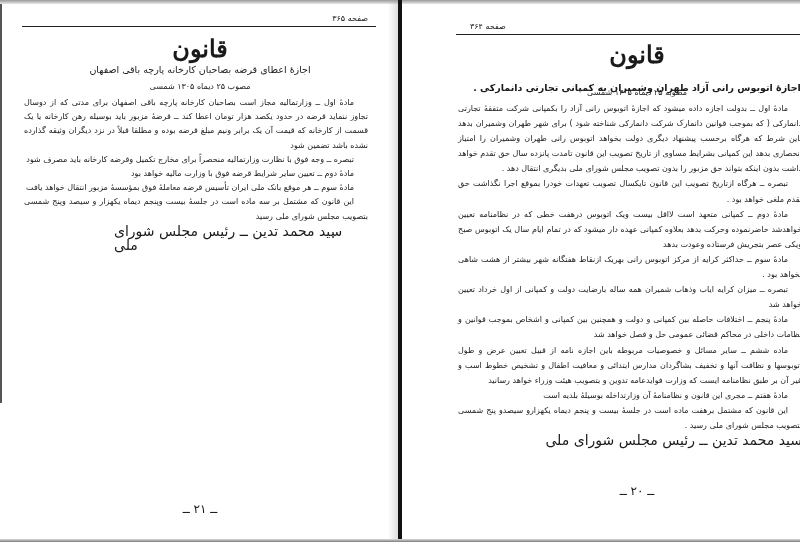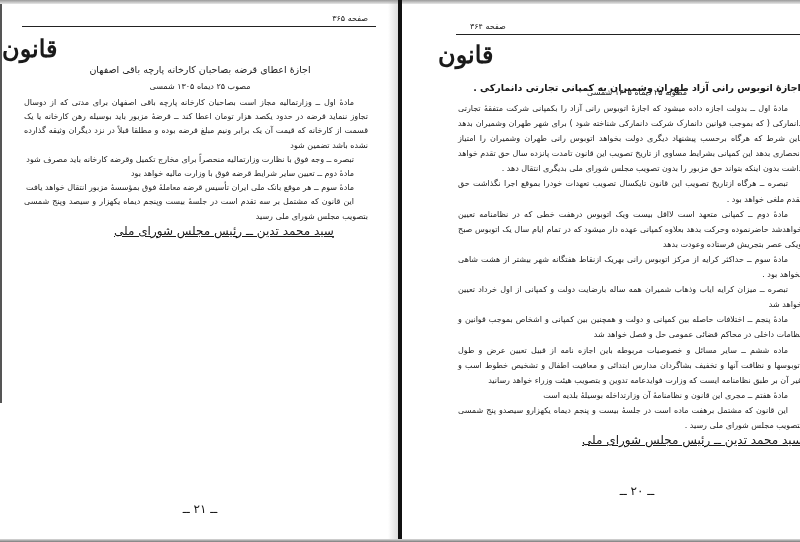--- a/index.html
+++ b/index.html
@@ -21,39 +21,39 @@
       background: linear-gradient(to right, rgba(255,255,255,0), rgba(160,160,160,0.35)); }
 
     .header-line { position: absolute; height: 1px; background: #222; }
     .page.left .header-line { left: 20px; right: 22px; top: 22px; }
     .page.right .header-line { left: 18px; right: 32px; top: 30px; }
 
     .page-label { position: absolute; font-size: 8px; direction: rtl; font-family: "DejaVu Sans", sans-serif; }
     .page.left .page-label { right: 30px; top: 10px; }
     .page.right .page-label { left: 32px; top: 18px; }
 
-    .title { position: absolute; left: 0; right: 0; text-align: left; font-size: 24px; font-weight: bold; direction: rtl; font-family: "DejaVu Serif", serif; }
+    .title { position: absolute; left: 0; right: 0; text-align: center; font-size: 24px; font-weight: bold; direction: rtl; font-family: "DejaVu Serif", serif; }
     .page.left .title { top: 30px; }
     .page.right .title { top: 36px; }
 
     .subtitle { position: absolute; left: 0; right: 0; text-align: center; font-size: 9.5px; direction: rtl; font-family: "DejaVu Sans", sans-serif; }
     .page.left .subtitle { top: 60px; }
     .page.right .subtitle { top: 78px; font-weight: bold; }
 
     .approved { position: absolute; left: 0; right: 0; text-align: center; font-size: 8px; direction: rtl; font-family: "DejaVu Sans", sans-serif; }
     .page.left .approved { top: 78px; }
     .page.right .approved { top: 84px; text-align: center; }
 
     .body-text { position: absolute; direction: rtl; text-align: justify; font-size: 8px; line-height: 14.2px; font-family: "DejaVu Sans", sans-serif; }
     .page.left .body-text { left: 22px; right: 30px; top: 92px; }
     .page.right .body-text { left: 20px; right: 34px; top: 97px; line-height: 15.1px; }
 
     .para { margin: 0; }
     .para.indent { text-indent: 14px; }
-    .signature { text-align: left; font-size: 12px; text-decoration: underline; }
+    .signature { text-align: left; font-size: 14px; }
     .page.left .signature { padding-left: 90px; }
     .page.right .signature { display: flex; justify-content: space-between; }
 
     .footer-num { position: absolute; left: 0; right: 0; text-align: center; font-size: 12px; font-family: "DejaVu Sans", sans-serif; }
     .page.left .footer-num { top: 498px; }
     .page.right .footer-num { top: 480px; }
 
     .speck { position: absolute; width: 2px; height: 2px; background: #333; border-radius: 1px; }
   </style>
 </head>
@@ -66,21 +66,21 @@
     <div class="page-label">صفحه ۳۶۵</div>
     <div class="header-line"></div>
     <div class="title">قانون</div>
     <div class="subtitle">اجازهٔ اعطای قرضه بصاحبان کارخانه پارچه باقی اصفهان</div>
     <div class="approved">مصوب ۲۵ دیماه ۱۳۰۵ شمسی</div>
     <div class="body-text">
       <p class="para indent">مادهٔ اول ــ وزارتمالیه مجاز است بصاحبان کارخانه پارچه باقی اصفهان برای مدتی که از دوسال تجاوز ننماید قرضه در حدود یکصد هزار تومان اعطا کند ــ قرضهٔ مزبور باید بوسیله رهن کارخانه یا یک قسمت از کارخانه که قیمت آن یک برابر ونیم مبلغ قرضه بوده و مطلقا قبلاً در نزد دیگران وثیقه گذارده نشده باشد تضمین شود</p>
       <p class="para indent">تبصره ــ وجه فوق با نظارت وزارتمالیه منحصراً برای مخارج تکمیل وقرضه کارخانه باید مصرف شود</p>
       <p class="para indent">مادهٔ دوم ــ تعیین سایر شرایط قرضه فوق با وزارت مالیه خواهد بود</p>
       <p class="para indent">مادهٔ سوم ــ هر موقع بانک ملی ایران تأسیس قرضه معاملهٔ فوق بمؤسسهٔ مزبور انتقال خواهد یافت</p>
-      <p class="para indent">این قانون که مشتمل بر سه تقدم است در جلسهٔ بیست وپنجم دیماه یکهزار و سیصد وپنج شمسی بتصویب مجلس شورای ملی رسید</p>
+      <p class="para indent">این قانون که مشتمل بر سه ماده است در جلسهٔ بیست وپنجم دیماه یکهزار و سیصد وپنج شمسی بتصویب مجلس شورای ملی رسید</p>
       <p class="signature">سید محمد تدین ــ رئیس مجلس شورای ملی</p>
     </div>
     <div class="footer-num">ــ ۲۱ ــ</div>
     <span class="speck" style="left:330px; top:232px;"></span>
   </div>
 
   <div class="gutter-shadow"></div>
   <div class="gutter"></div>
 
   <div class="page right">

